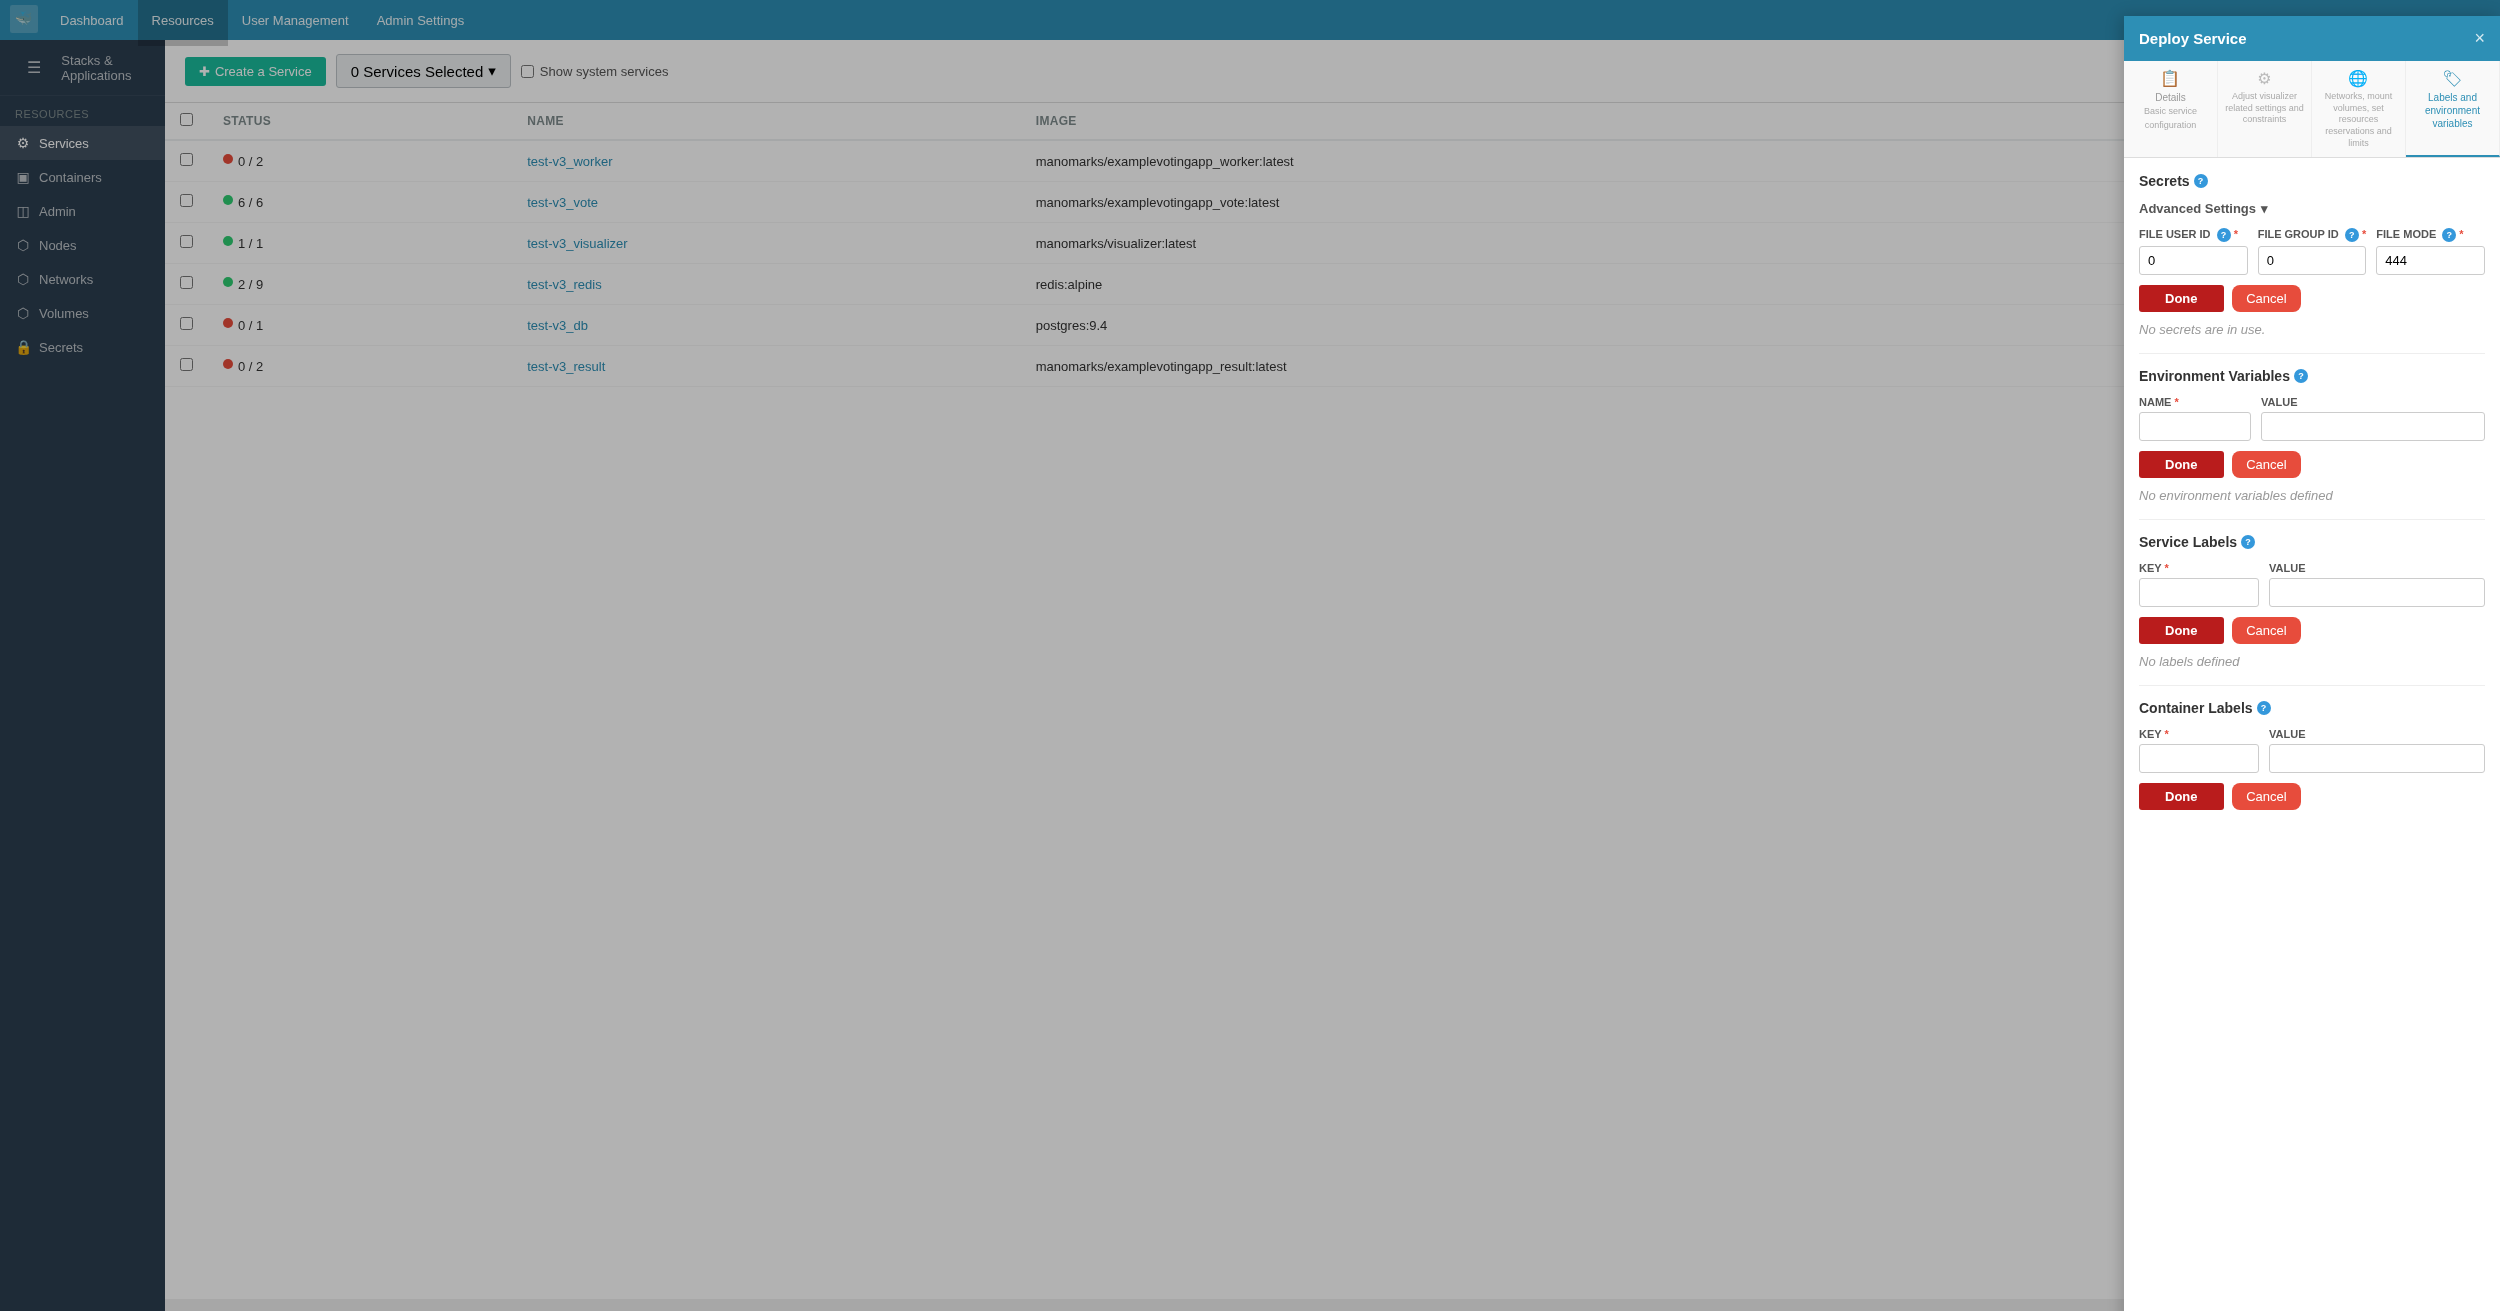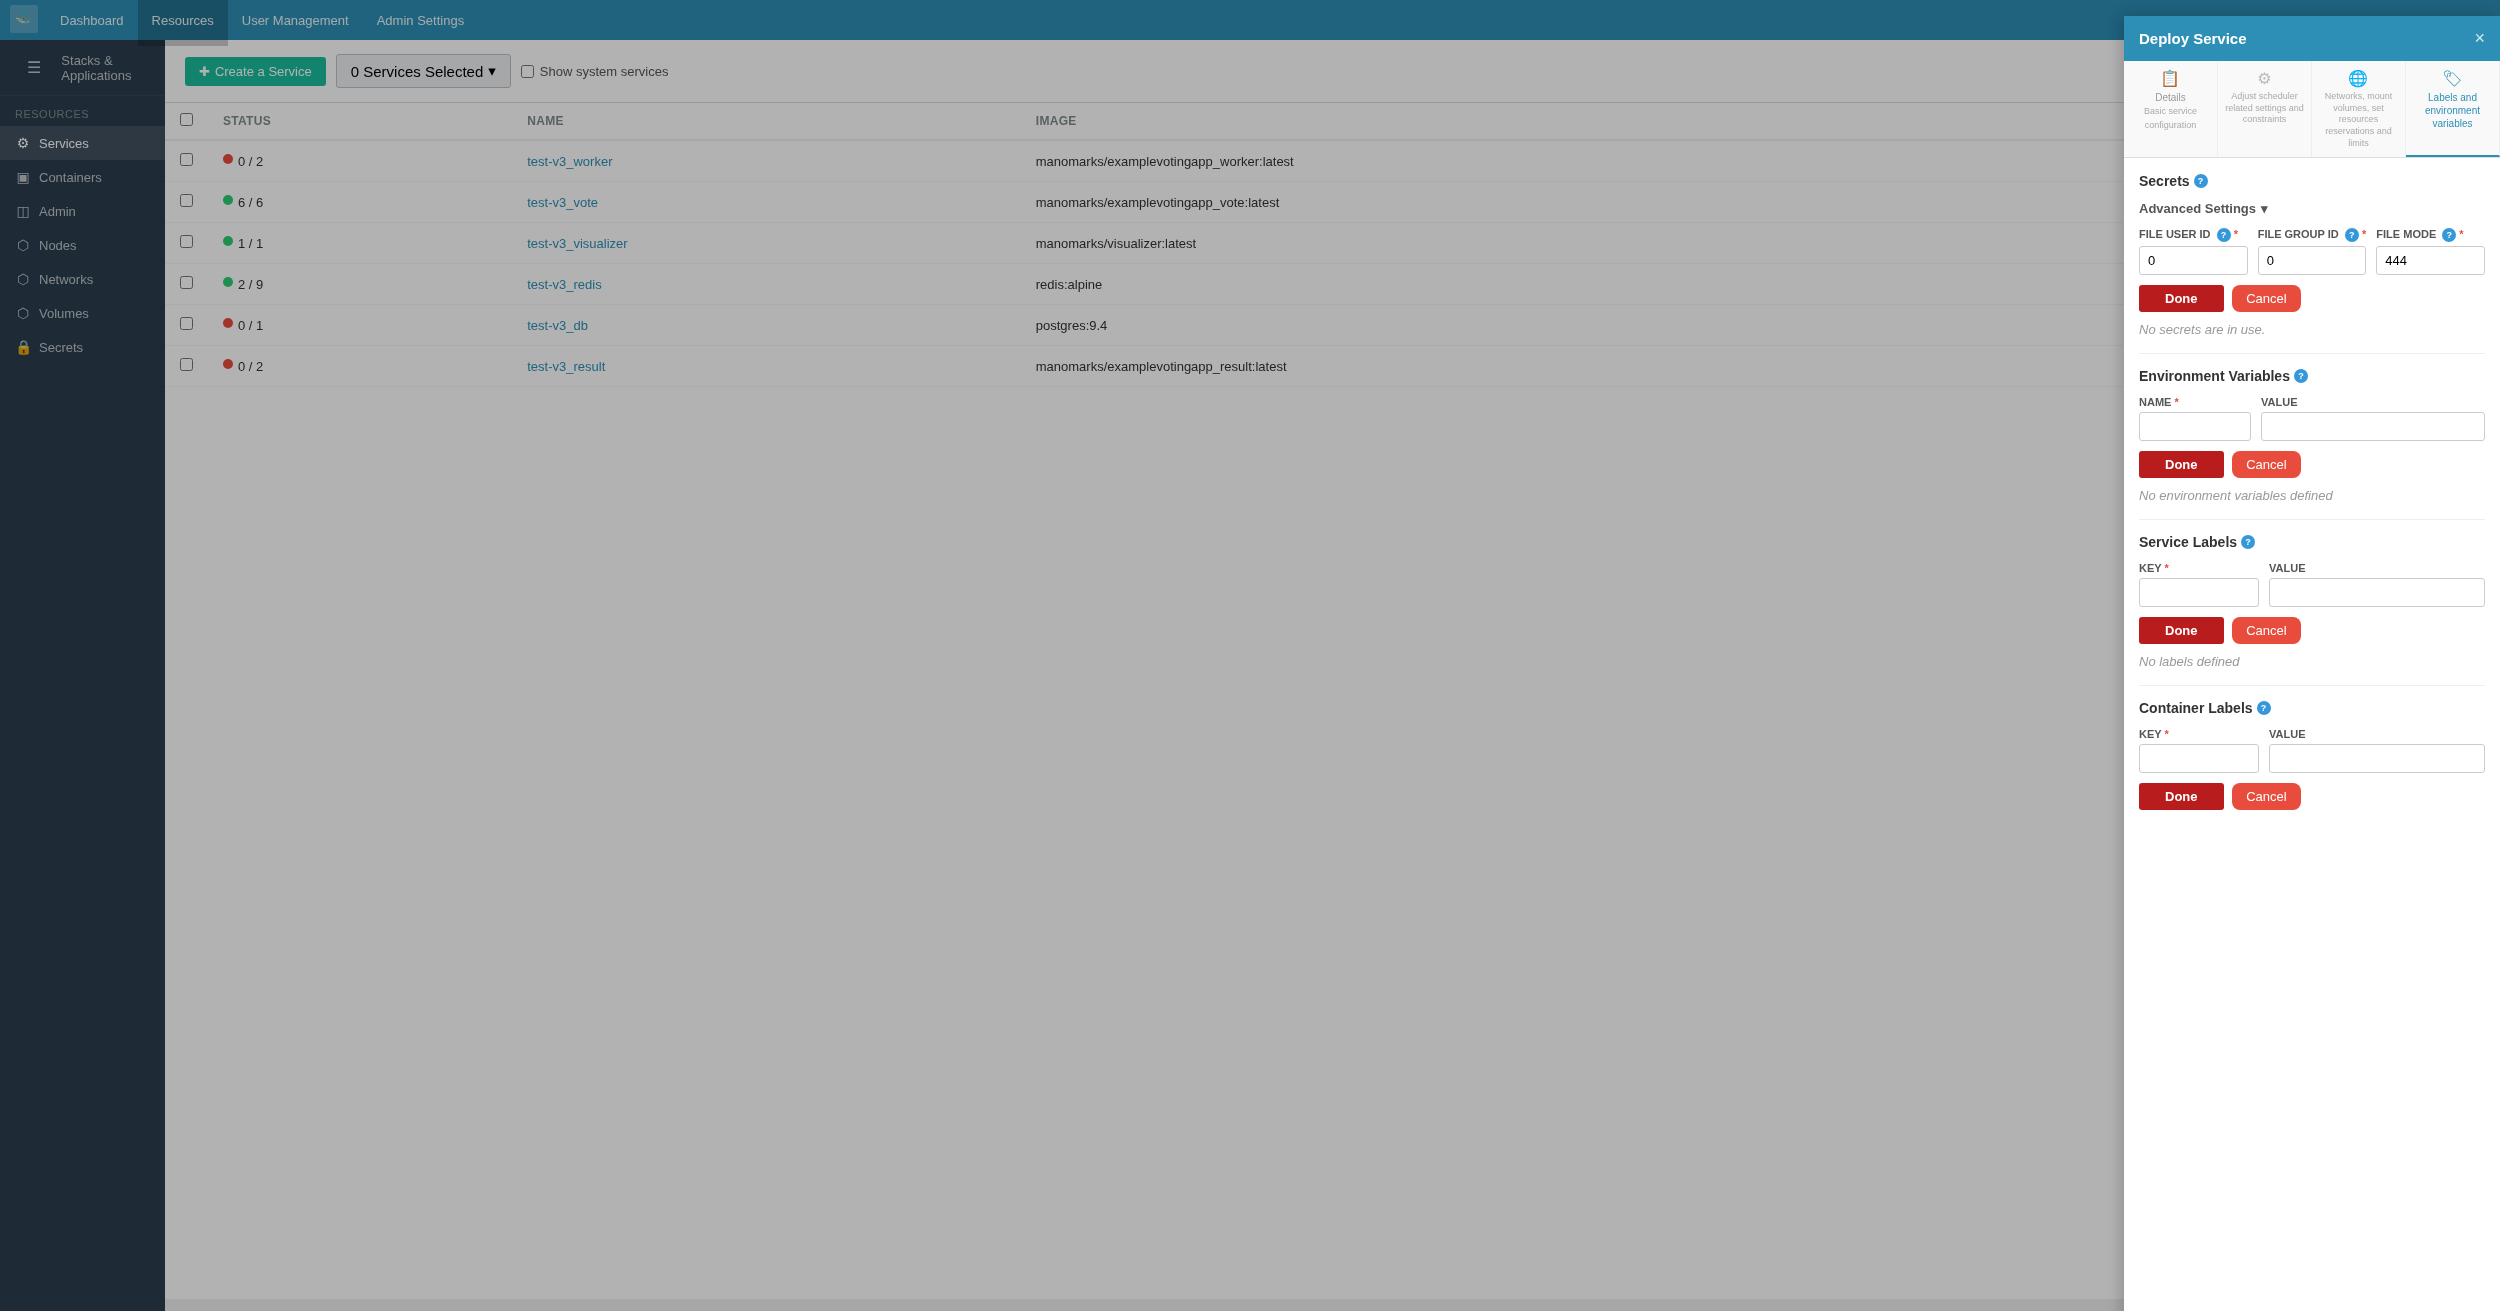--- a/index.html
+++ b/index.html
@@ -500,21 +500,21 @@
     <span class="close-btn">×</span>
   </div>
 
   <div class="wizard-steps">
     <div class="wizard-step">
       <div class="step-icon">📋</div>
       <div style="font-size:10px; line-height:1.3;">Details<br><span style="font-weight:normal;color:#aaa;font-size:9px;">Basic service configuration</span></div>
     </div>
     <div class="wizard-step">
       <div class="step-icon">⚙</div>
-      <div style="font-size:9px; line-height:1.3; color:#aaa;">Adjust scheduler related settings and constraints</div>
+      <div style="font-size:9px; line-height:1.3; color:#aaa;">Adjust visualizer related settings and constraints</div>
     </div>
     <div class="wizard-step">
       <div class="step-icon">🌐</div>
       <div style="font-size:9px; line-height:1.3; color:#aaa;">Networks, mount volumes, set resources reservations and limits</div>
     </div>
     <div class="wizard-step active">
       <div class="step-icon">🏷</div>
       <div style="font-size:10px; line-height:1.3; color:#2d8fb5;">Labels and environment variables</div>
     </div>
   </div>

